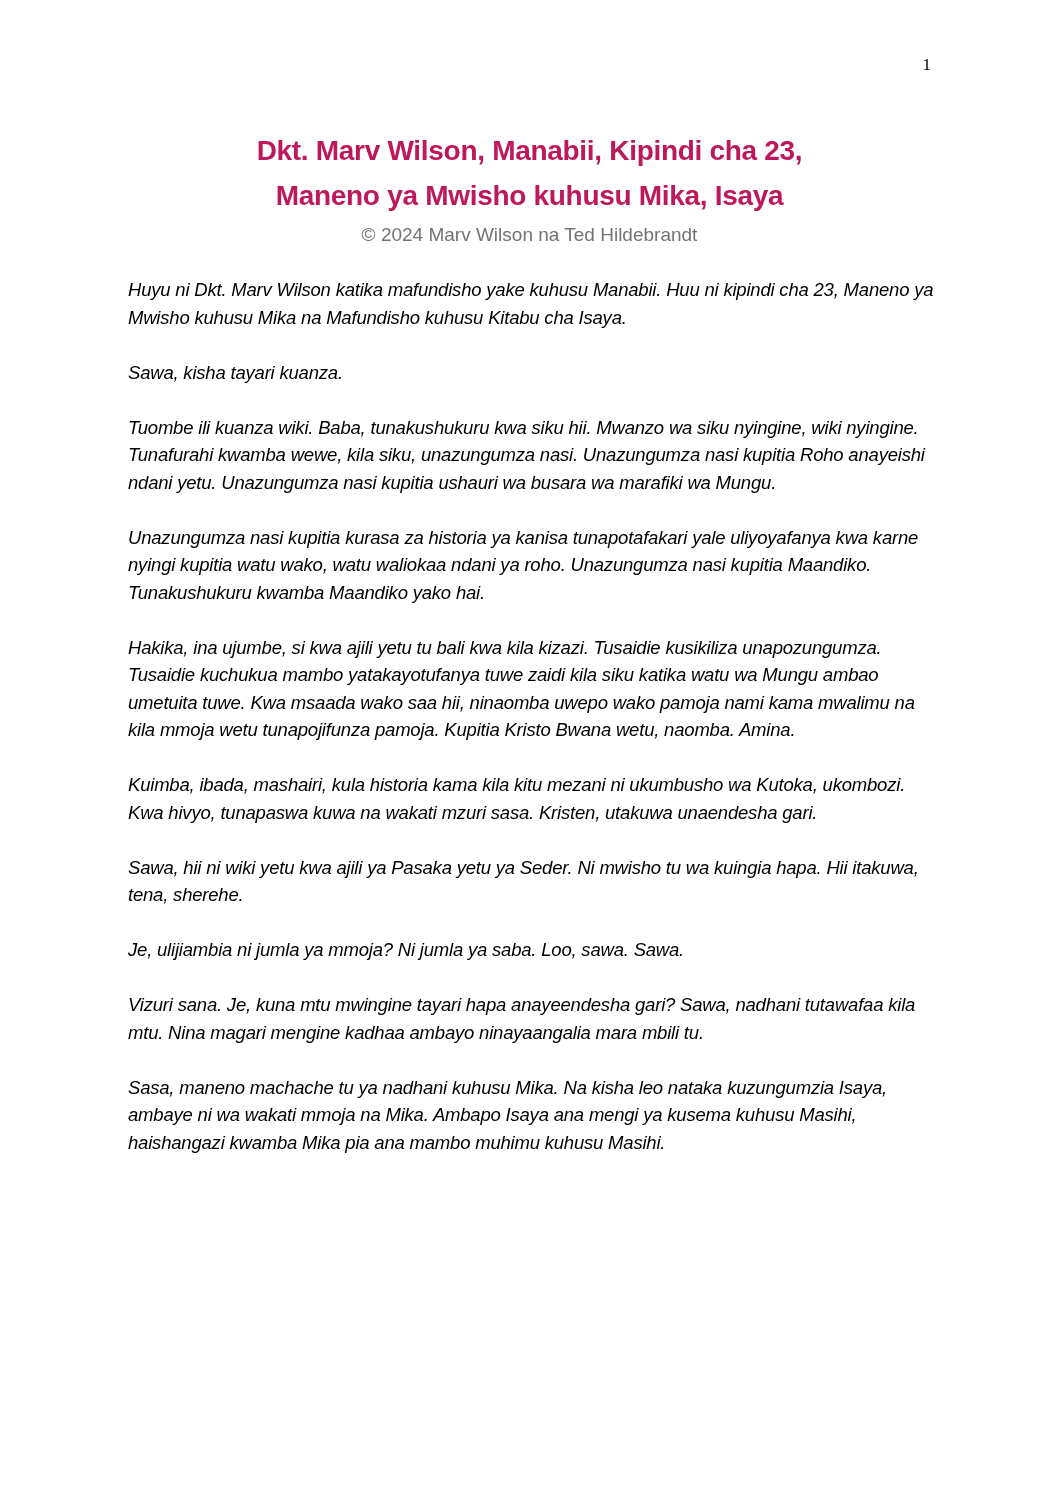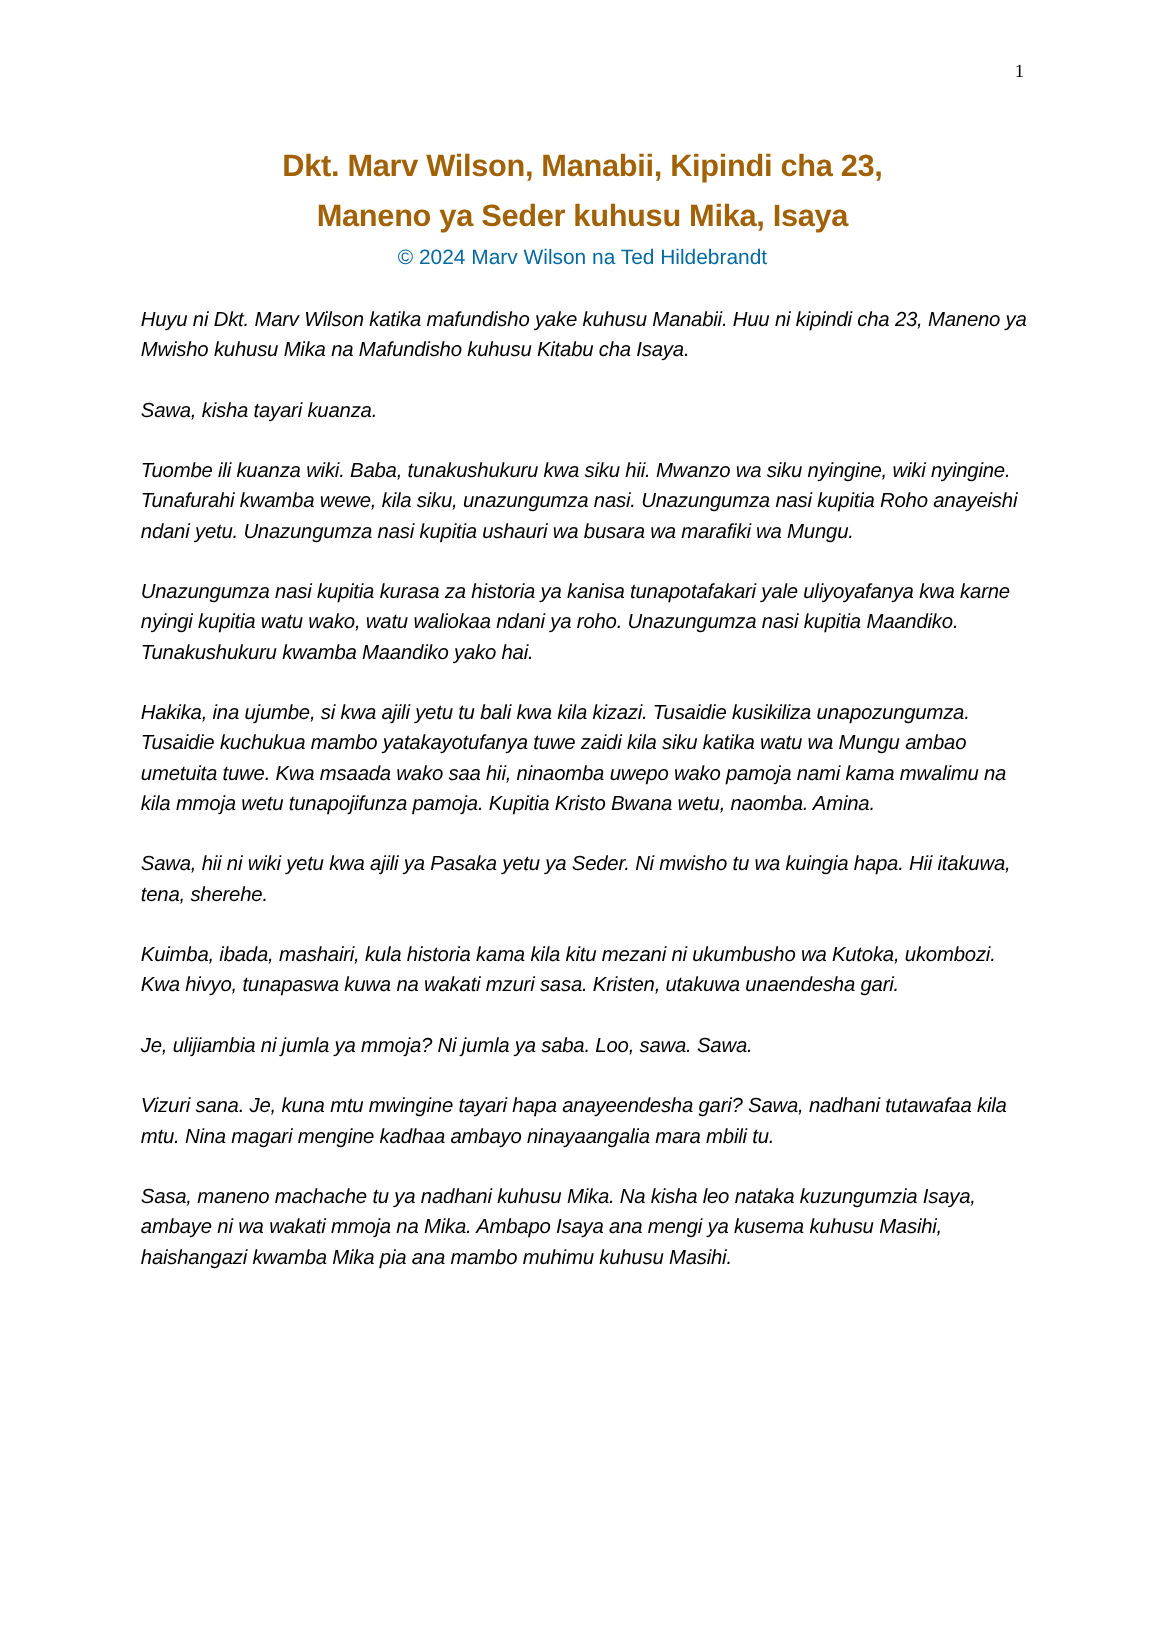--- a/index.html
+++ b/index.html
@@ -32,28 +32,28 @@
     width: 803px;
     text-align: center;
   }
   .doc-title {
     margin: 0;
     font-family: "Liberation Sans", sans-serif;
     font-weight: bold;
     font-size: 28px;
     line-height: 45px;
     letter-spacing: -0.3px;
-    color: #a16207;
+    color: #be185d;
   }
   .copyright {
     margin-top: 4px;
     font-family: "Liberation Sans", sans-serif;
     font-size: 19px;
     line-height: 26px;
-    color: #0369a1;
+    color: #737373;
   }
   .body-text {
     position: absolute;
     top: 276px;
     left: 128px;
     width: 806px;
     font-family: "Liberation Sans", sans-serif;
     font-size: 18.5px;
     letter-spacing: -0.2px;
     line-height: 27.5px;
@@ -68,31 +68,31 @@
 </head>
 <body>
 
 <div class="page">
 
   <div class="page-number">1</div>
 
   <div class="title-block">
     <h1 class="doc-title">
       <span>Dkt. Marv Wilson, Manabii, Kipindi cha 23,</span><br>
-      <span>Maneno ya Seder kuhusu Mika, Isaya</span>
+      <span>Maneno ya Mwisho kuhusu Mika, Isaya</span>
     </h1>
     <div class="copyright">© 2024 Marv Wilson na Ted Hildebrandt</div>
   </div>
 
   <div class="body-text">
     <p>Huyu ni Dkt. Marv Wilson katika mafundisho yake kuhusu Manabii. Huu ni kipindi cha 23, Maneno ya Mwisho kuhusu Mika na Mafundisho kuhusu Kitabu cha Isaya.</p>
     <p>Sawa, kisha tayari kuanza.</p>
     <p>Tuombe ili kuanza wiki. Baba, tunakushukuru kwa siku hii. Mwanzo wa siku nyingine, wiki nyingine. Tunafurahi kwamba wewe, kila siku, unazungumza nasi. Unazungumza nasi kupitia Roho anayeishi ndani yetu. Unazungumza nasi kupitia ushauri wa busara wa marafiki wa Mungu.</p>
     <p>Unazungumza nasi kupitia kurasa za historia ya kanisa tunapotafakari yale uliyoyafanya kwa karne nyingi kupitia watu wako, watu waliokaa ndani ya roho. Unazungumza nasi kupitia Maandiko. Tunakushukuru kwamba Maandiko yako hai.</p>
     <p>Hakika, ina ujumbe, si kwa ajili yetu tu bali kwa kila kizazi. Tusaidie kusikiliza unapozungumza. Tusaidie kuchukua mambo yatakayotufanya tuwe zaidi kila siku katika watu wa Mungu ambao umetuita tuwe. Kwa msaada wako saa hii, ninaomba uwepo wako pamoja nami kama mwalimu na kila mmoja wetu tunapojifunza pamoja. Kupitia Kristo Bwana wetu, naomba. Amina.</p>
+    <p>Kuimba, ibada, mashairi, kula historia kama kila kitu mezani ni ukumbusho wa Kutoka, ukombozi. Kwa hivyo, tunapaswa kuwa na wakati mzuri sasa. Kristen, utakuwa unaendesha gari.</p>
     <p>Sawa, hii ni wiki yetu kwa ajili ya Pasaka yetu ya Seder. Ni mwisho tu wa kuingia hapa. Hii itakuwa, tena, sherehe.</p>
-    <p>Kuimba, ibada, mashairi, kula historia kama kila kitu mezani ni ukumbusho wa Kutoka, ukombozi. Kwa hivyo, tunapaswa kuwa na wakati mzuri sasa. Kristen, utakuwa unaendesha gari.</p>
     <p>Je, ulijiambia ni jumla ya mmoja? Ni jumla ya saba. Loo, sawa. Sawa.</p>
     <p>Vizuri sana. Je, kuna mtu mwingine tayari hapa anayeendesha gari? Sawa, nadhani tutawafaa kila mtu. Nina magari mengine kadhaa ambayo ninayaangalia mara mbili tu.</p>
     <p>Sasa, maneno machache tu ya nadhani kuhusu Mika. Na kisha leo nataka kuzungumzia Isaya, ambaye ni wa wakati mmoja na Mika. Ambapo Isaya ana mengi ya kusema kuhusu Masihi, haishangazi kwamba Mika pia ana mambo muhimu kuhusu Masihi.</p>
   </div>
 
 </div>
 
 </body></html>

